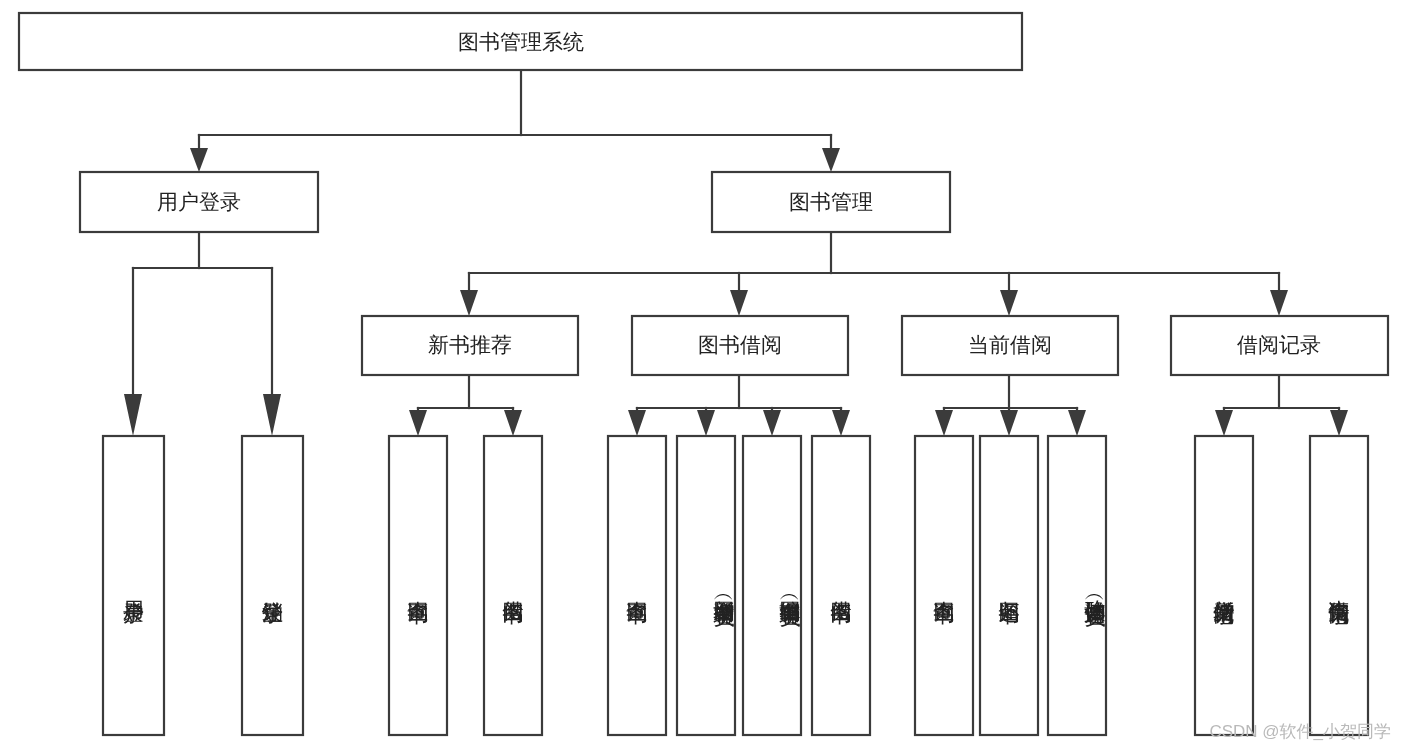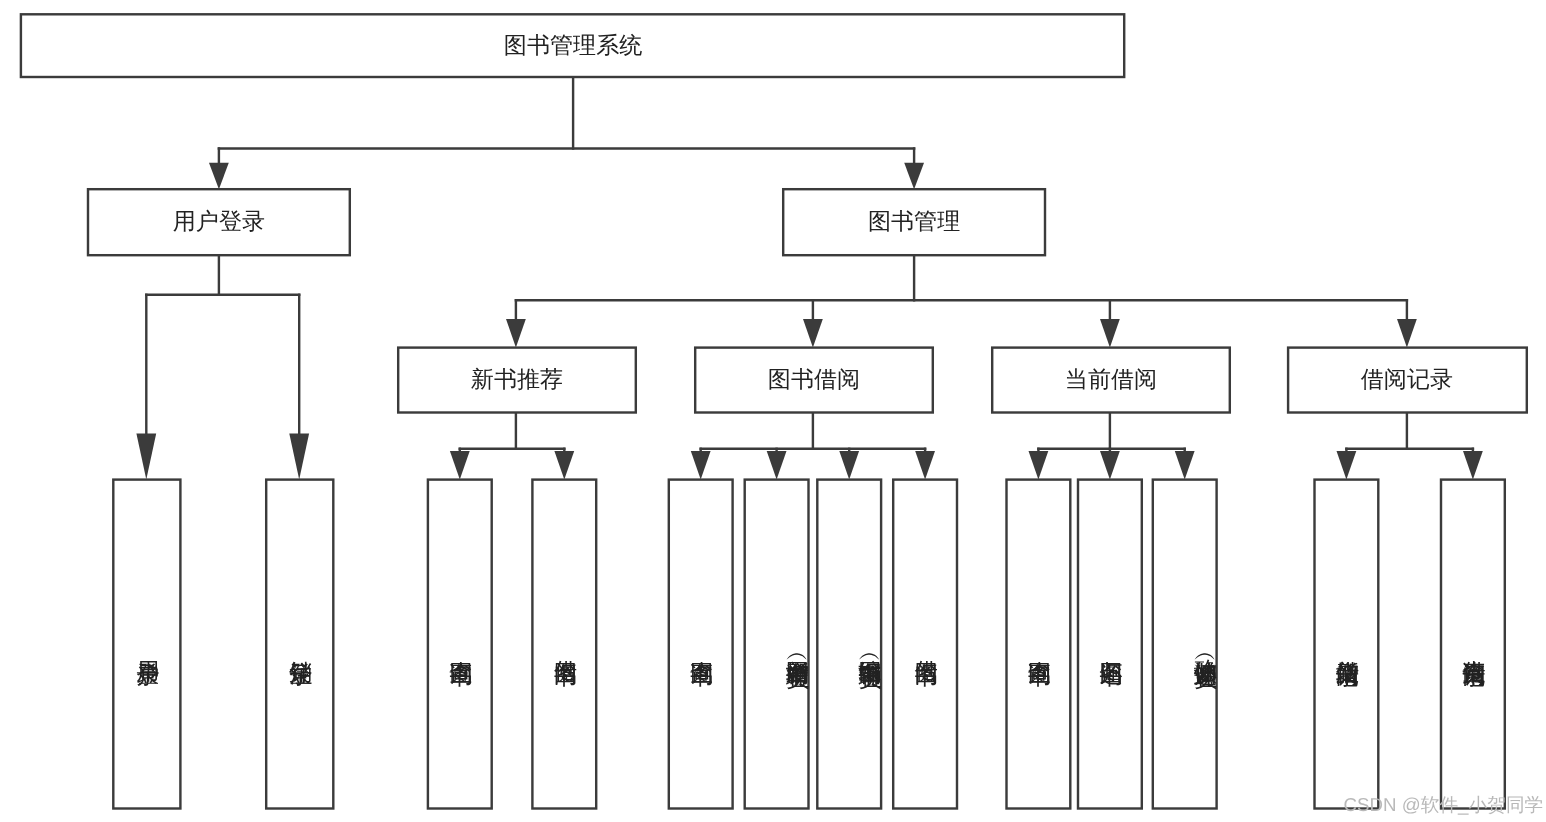--- a/index.html
+++ b/index.html
@@ -65,21 +65,21 @@
   .vlabel-layer {
     position: absolute;
     left: 0;
     top: 0;
     width: 1405px;
     height: 747px;
     pointer-events: none;
   }
   .watermark {
     position: absolute;
-    right: 2px;
+    right: 14px;
     bottom: 4px;
     font-family: "Liberation Sans", "DejaVu Sans", sans-serif;
     font-size: 17px;
     color: #b9b9b9;
     white-space: nowrap;
     user-select: none;
   }
 </style>
 </head>
 <body>

